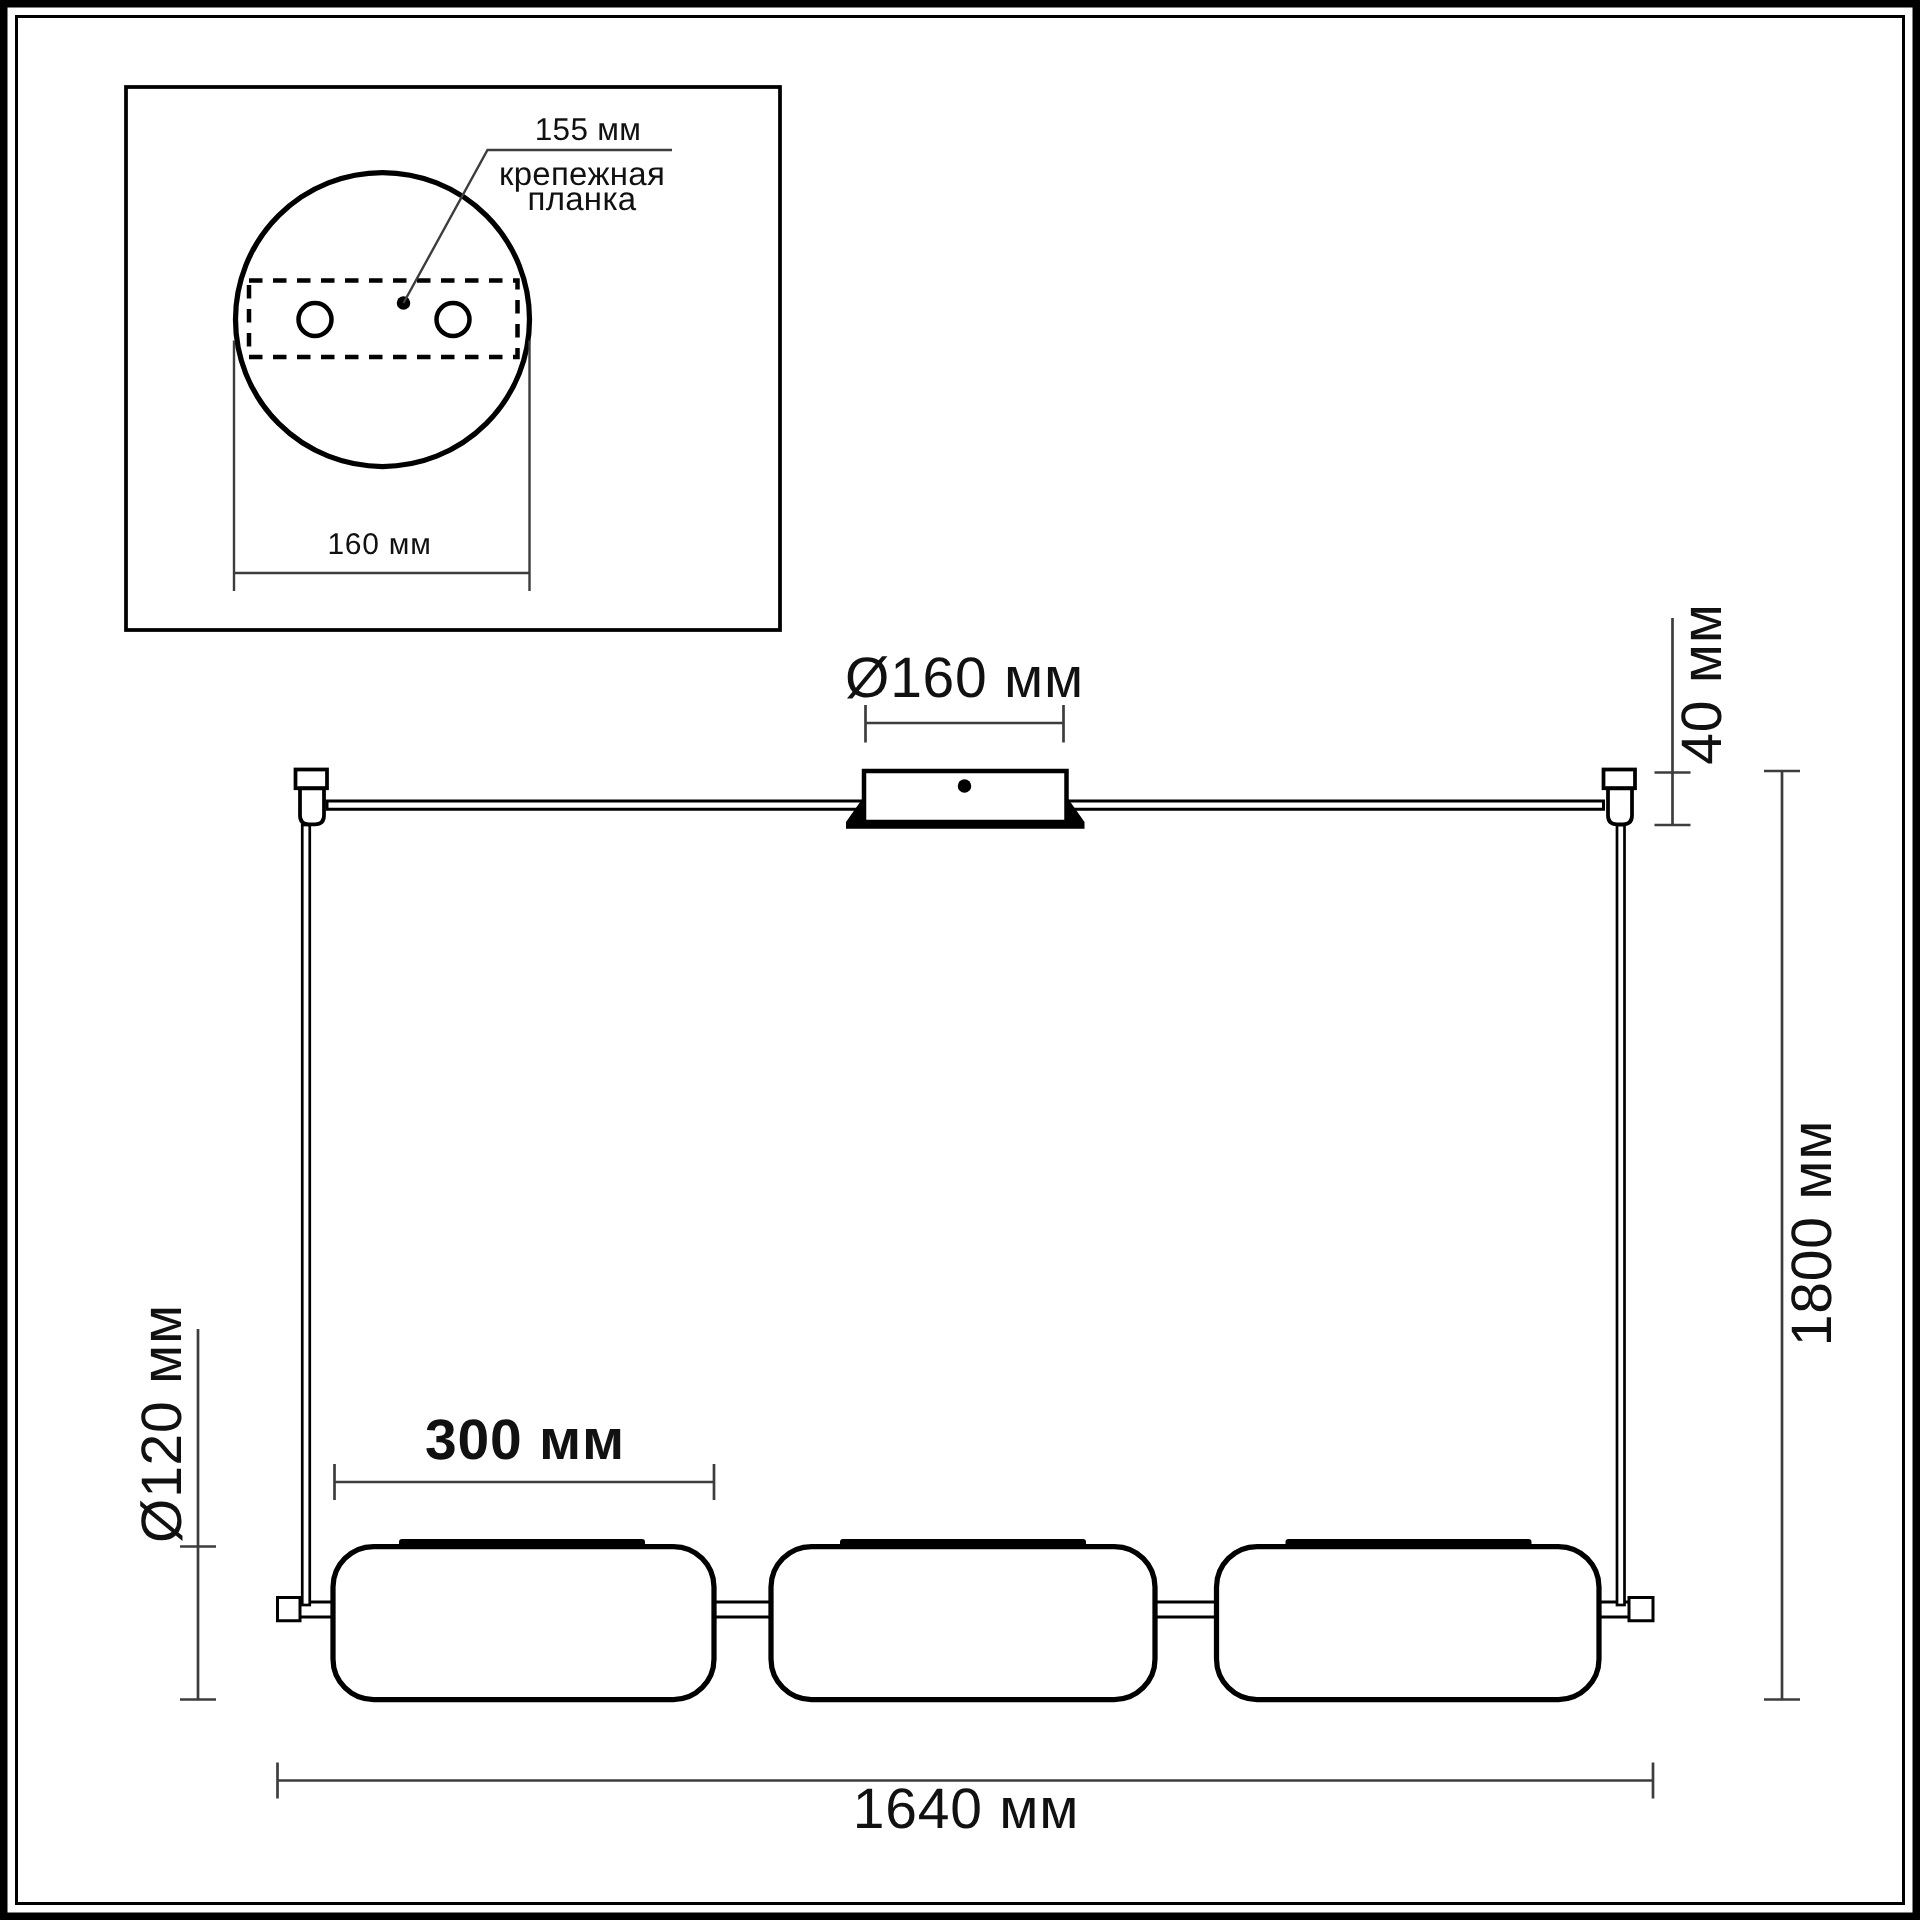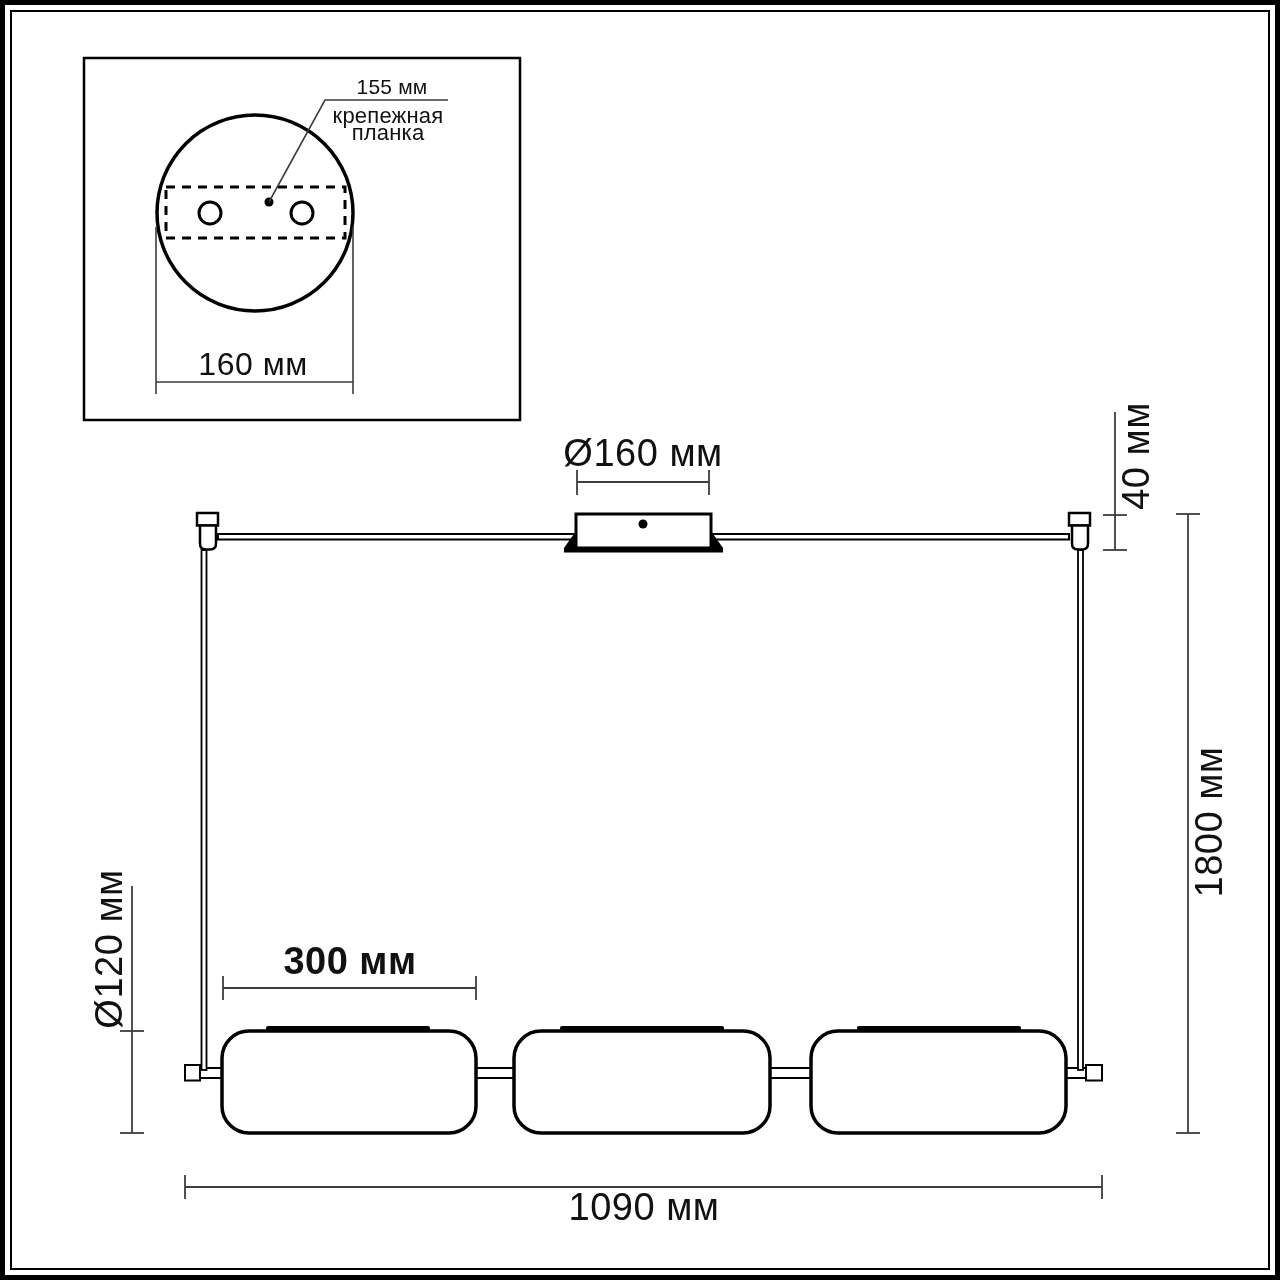--- a/index.html
+++ b/index.html
@@ -15,21 +15,21 @@
     position:absolute;
     transform:translate(-50%,-50%);
     font-size:38px;
     color:#111;
     white-space:nowrap;
     letter-spacing:0.5px;
   }
   .lbl.rot{transform:translate(-50%,-50%) rotate(-90deg);}
   .lbl.inset-small{font-size:21px;letter-spacing:0.2px;}
   .lbl.inset-name{font-size:22px;line-height:17px;text-align:center;letter-spacing:0.2px;}
-  .lbl.inset-mid{font-size:32px;}
+  .lbl.inset-mid{font-size:20px;}
 </style>
 </head>
 <body>
 
 <div class="stage">
 
   <svg width="1280" height="1280" viewBox="0 0 1280 1280">
 
     <rect x="2.5" y="2.5" width="1275" height="1275" fill="none" stroke="#000" stroke-width="5"></rect>
     <rect x="11" y="11" width="1258" height="1258" fill="none" stroke="#000" stroke-width="2"></rect>
@@ -118,15 +118,15 @@
     <div>крепежная</div>
     <div>планка</div>
   </div>
   <div class="lbl inset-mid" style="left:253px;top:364px;">160 мм</div>
 
   <div class="lbl" style="left:643px;top:453px;">Ø160 мм</div>
   <div class="lbl rot" style="left:1136px;top:456px;">40 мм</div>
   <div class="lbl rot" style="left:1209px;top:822px;">1800 мм</div>
   <div class="lbl rot" style="left:109px;top:949px;">Ø120 мм</div>
   <div class="lbl" style="left:350px;top:961px;font-weight:bold;">300 мм</div>
-  <div class="lbl" style="left:644px;top:1207px;">1090 мм</div>
+  <div class="lbl" style="left:644px;top:1207px;">1640 мм</div>
 
 </div>
 
 </body></html>

